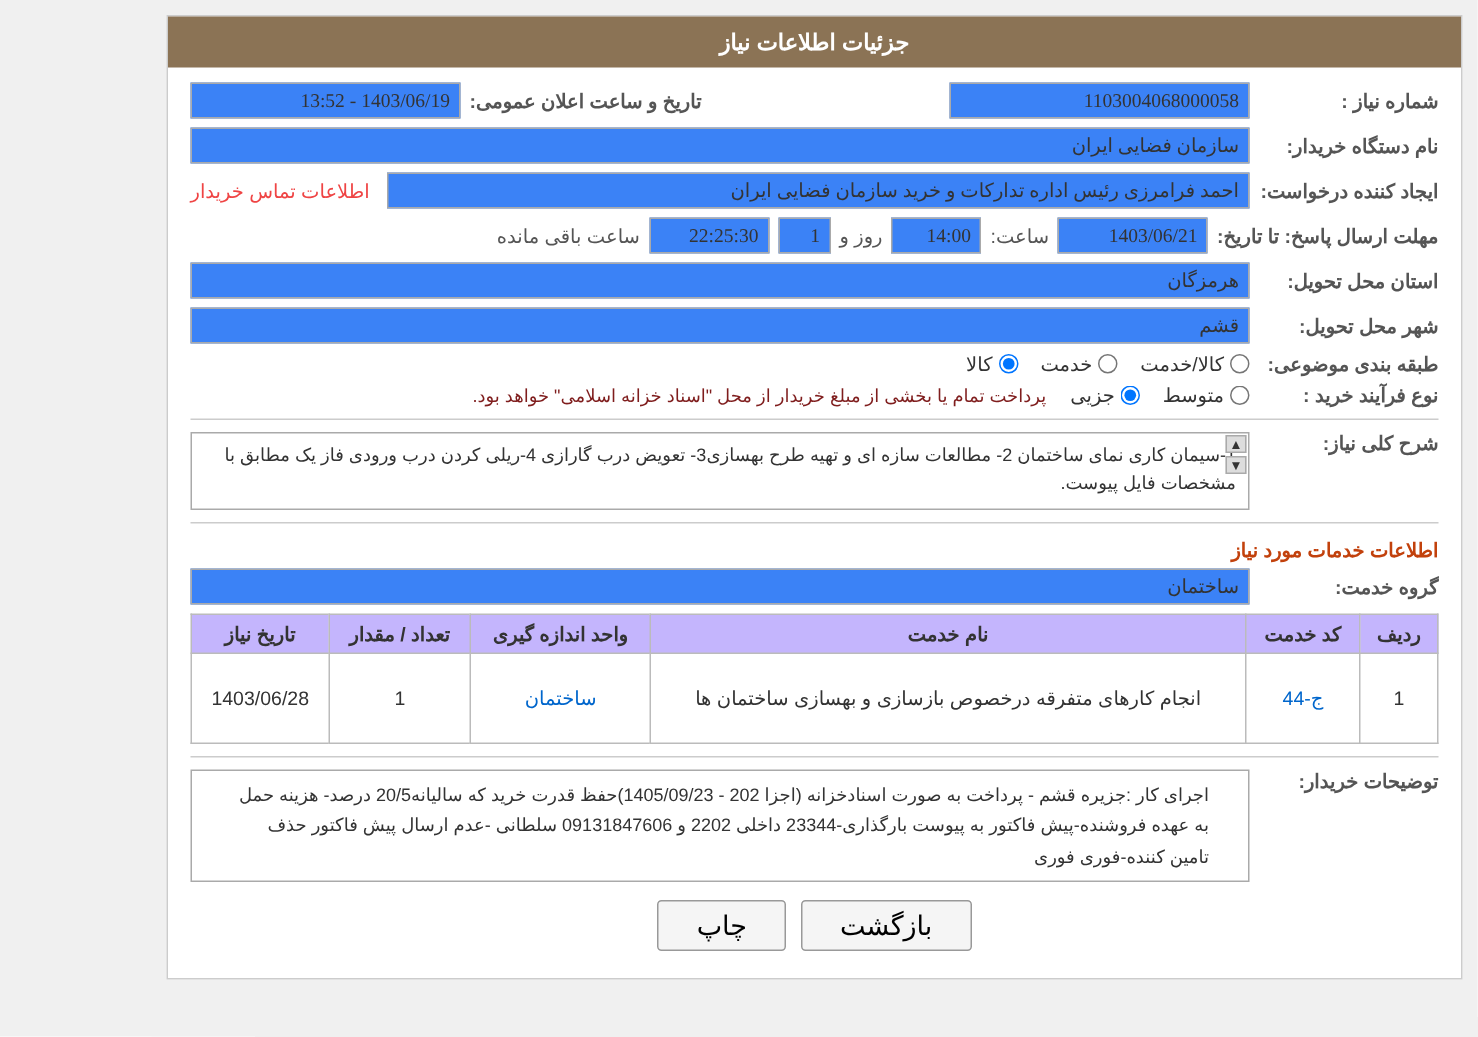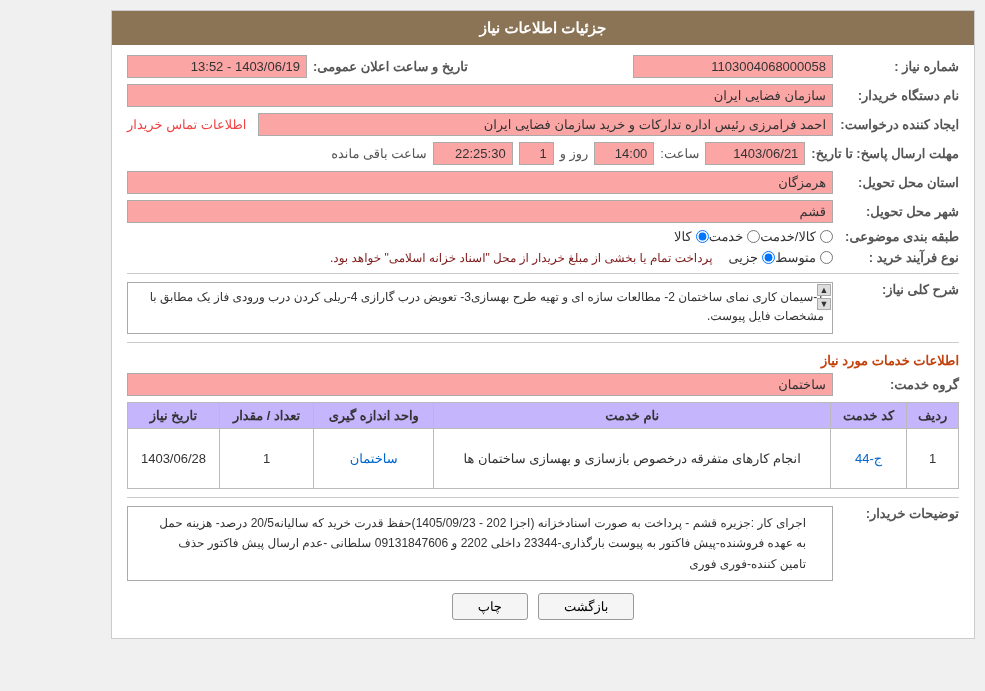--- a/index.html
+++ b/index.html
@@ -39,24 +39,25 @@
     }
     .label-cell {
       color: #555;
       font-weight: bold;
       white-space: nowrap;
       min-width: 120px;
       text-align: right;
     }
     .value-box {
       border: 1px solid #aaa;
-      background: #fca5a5;
+      background: #3b82f6;
       padding: 3px 6px;
       min-height: 22px;
       flex: 1;
+      font-family: Liberation Serif, serif;
     }
     .value-box.medium {
       flex: 0 0 200px;
     }
     .value-box.wide {
       flex: 1;
     }
     .link-text {
       color: #ef4444;
       cursor: pointer;
@@ -68,20 +69,21 @@
       margin: 10px 0 5px 0;
       font-size: 13px;
     }
     .divider {
       border: none;
       border-top: 1px solid #ccc;
       margin: 8px 0;
     }
     .radio-group {
       display: flex;
+      gap: 15px;
       align-items: center;
       flex-direction: row-reverse;
     }
     .radio-item {
       display: flex;
       align-items: center;
       gap: 4px;
     }
     .radio-item input[type="radio"] {
       margin: 0;
@@ -120,21 +122,21 @@
       justify-content: center;
       gap: 10px;
       margin: 12px 0 8px 0;
     }
     .btn {
       padding: 5px 25px;
       border: 1px solid #999;
       background: #f5f5f5;
       cursor: pointer;
       font-family: Tahoma, Arial, sans-serif;
-      font-size: 13px;
+      font-size: 18px;
       border-radius: 3px;
     }
     .btn-print {
       background: #f5f5f5;
     }
     .btn-back {
       background: #f5f5f5;
     }
     .small-label {
       white-space: nowrap;

